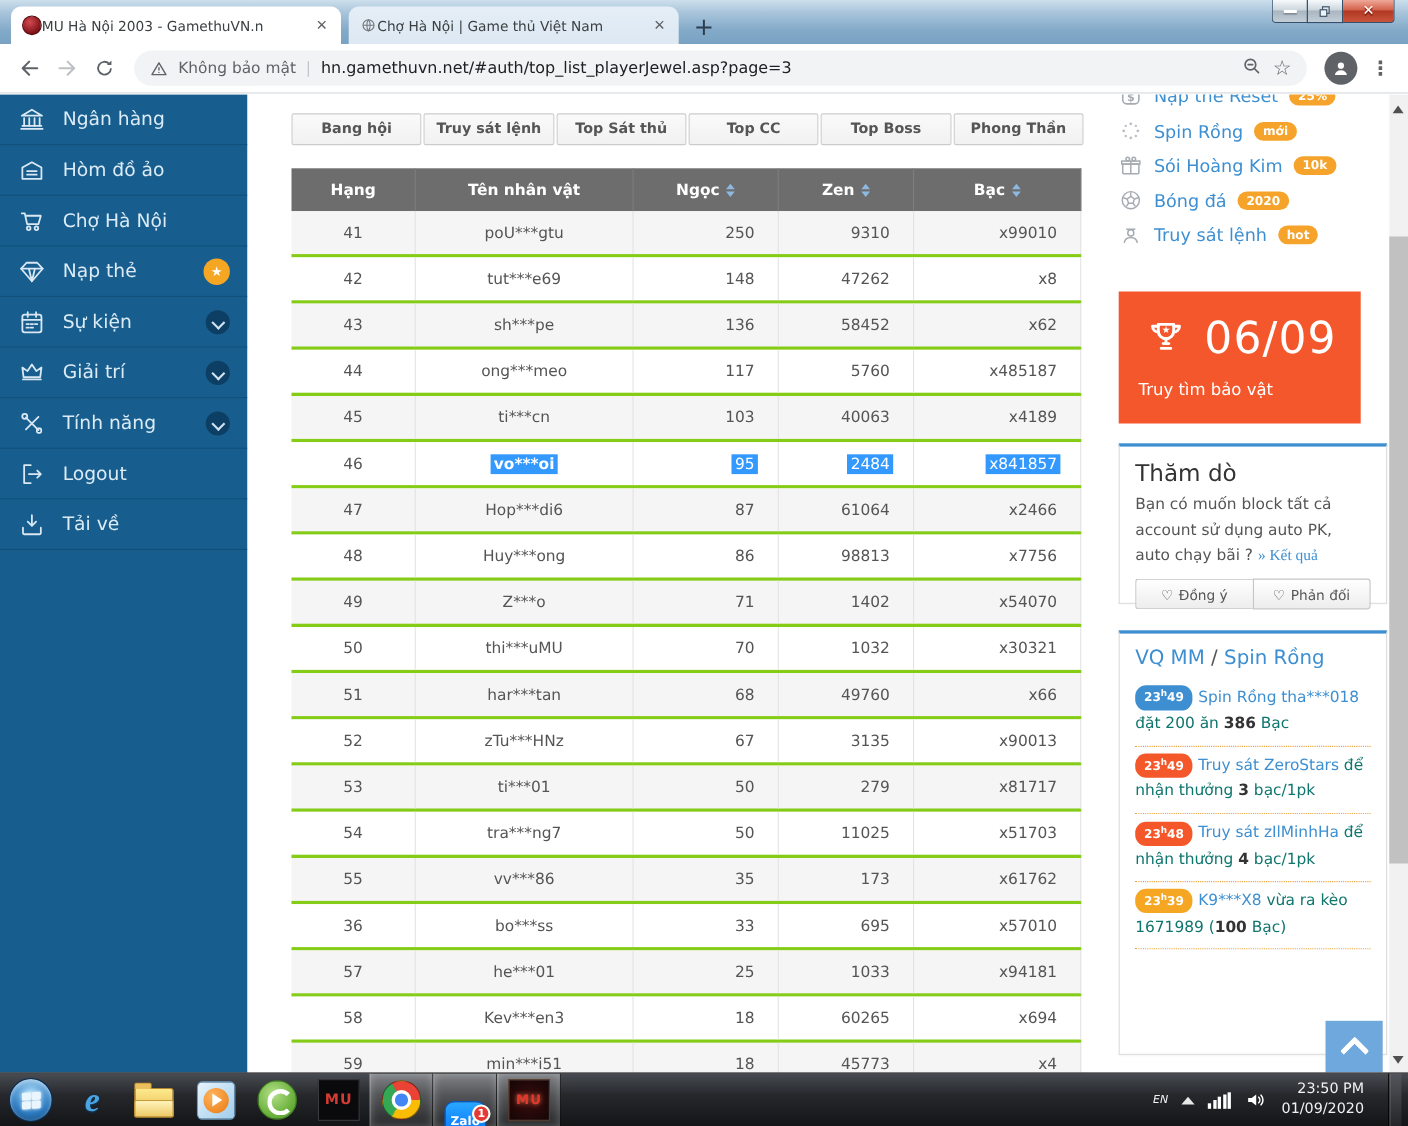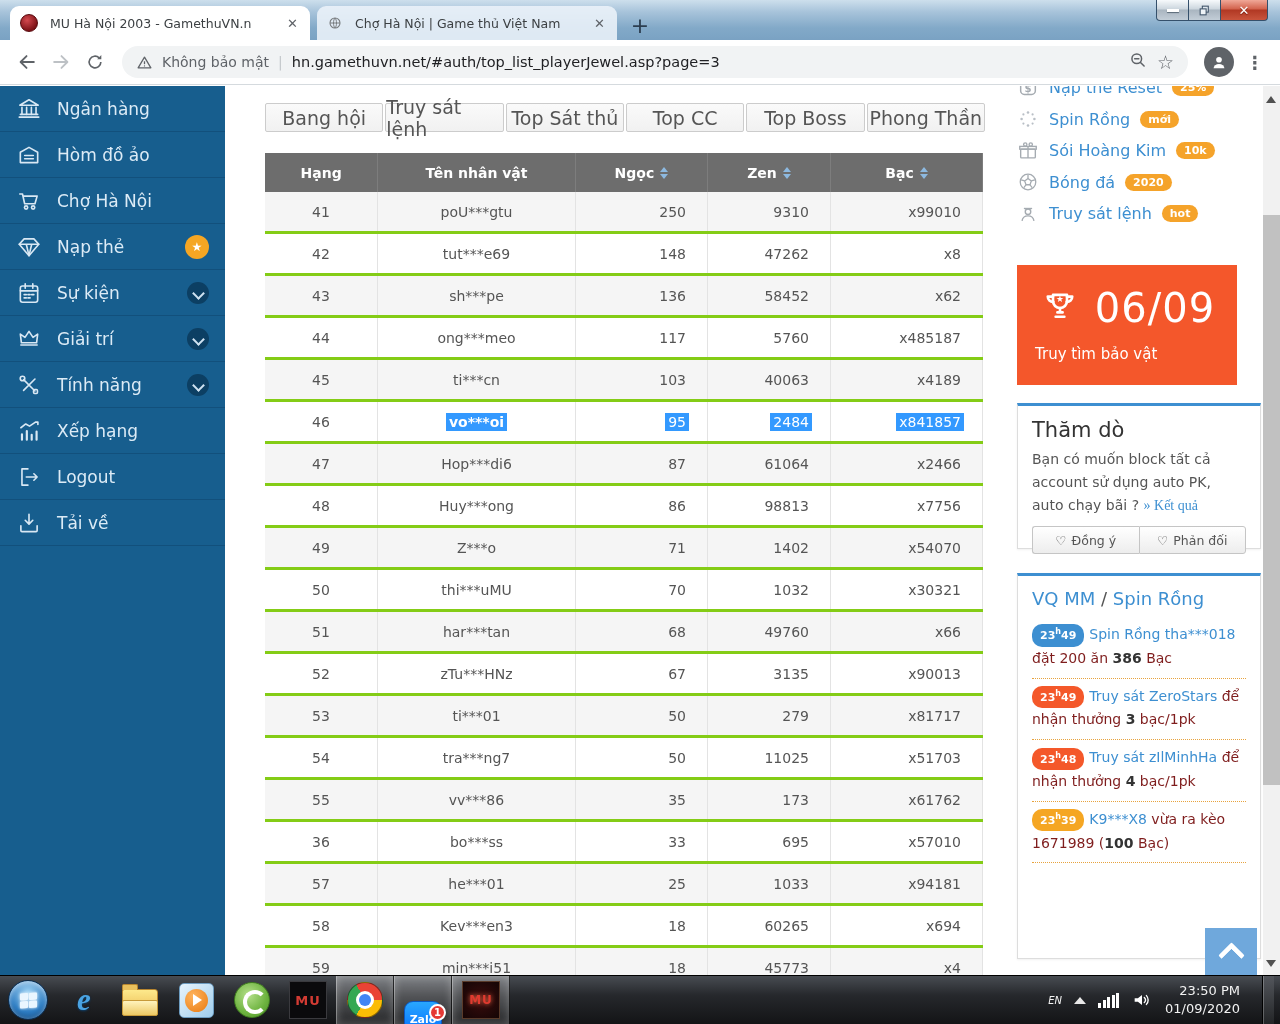--- a/index.html
+++ b/index.html
@@ -3,21 +3,21 @@
 <meta charset="utf-8">
 <style>
   html,body{margin:0;padding:0;background:#222;}
   .screen{position:relative;width:1280px;height:1024px;overflow:hidden;
           font-family:"DejaVu Sans",sans-serif;background:#fff;}
 
   
   .titlebar{position:absolute;top:0;left:0;width:1280px;height:40px;
     background:linear-gradient(180deg,#cddfec 0%,#a7c3da 30%,#82a9c8 70%,#7aa2c3 100%);}
   .tabstrip{position:absolute;top:6px;left:10px;display:flex;align-items:flex-end;height:34px;}
-  .tab{display:flex;align-items:center;gap:12px;width:280px;height:34px;padding:0 10px;
+  .tab{display:flex;align-items:center;gap:0;width:280px;height:34px;padding:0 10px;
        border-radius:9px 9px 0 0;font-size:12.5px;color:#3c4043;overflow:hidden;white-space:nowrap;}
   .tab.active{background:#fff;}
   .tab.inactive{background:rgba(236,243,249,.88);margin-left:7px;}
   .tab .title{flex:1;overflow:hidden;}
   .tab .tclose{font-size:13px;color:#5f6368;padding:0 2px;}
   .fav1{width:16px;height:16px;border-radius:50%;flex:0 0 16px;
         background:radial-gradient(circle at 38% 32%,#d4494f,#7c1217 72%);border:1px solid #57080c;}
   .newtab{width:30px;height:30px;margin-left:8px;display:flex;align-items:center;justify-content:center;
           font-size:22px;color:#2c3e50;}
   .win-btns{position:absolute;top:0;right:12px;display:flex;}
@@ -55,21 +55,21 @@
   .chev{width:22px;height:22px;border-radius:50%;background:#0c3f63;position:relative;flex:0 0 22px;}
   .chev::after{content:"";position:absolute;left:7px;top:7px;width:7px;height:7px;
         border-right:2px solid #cfe2f1;border-bottom:2px solid #cfe2f1;transform:rotate(45deg);}
   .sb-star{width:24px;height:24px;border-radius:50%;background:#f5a623;color:#fff;font-size:12px;
            display:flex;align-items:center;justify-content:center;flex:0 0 24px;}
 
   
   .content{position:relative;flex:1;overflow:hidden;background:#fff;}
   .filter-tabs{position:absolute;left:40px;top:17px;width:720px;display:flex;gap:2px;}
   .ftab{flex:1;height:27px;border:1px solid #ccc;background:linear-gradient(180deg,#fafafa,#f1f1f1);
-        color:#555;font-size:19px;display:flex;align-items:center;justify-content:center;border-radius:2px;}
+        color:#555;font-size:13px;display:flex;align-items:center;justify-content:center;border-radius:2px;font-weight:bold;}
 
   .table{position:absolute;left:40px;top:67px;width:718px;font-size:14px;}
   .thead{display:flex;background:#6d6d6d;height:39px;}
   .th{display:flex;align-items:center;justify-content:center;color:#fff;font-weight:700;
       border-right:1px solid #7d7d7d;}
   .c1{width:113px;}.c2{width:198px;}.c3{width:132px;align-items:center;}.c4{width:123px;}.c5{width:152px;}
   .sort{display:inline-flex;flex-direction:column;margin-left:6px;}
   .sort i{width:0;height:0;border-left:4px solid transparent;border-right:4px solid transparent;display:block;}
   .sort .up{border-bottom:5px solid #8db9e0;margin-bottom:2px;}
   .sort .dn{border-top:5px solid #8db9e0;}
@@ -100,21 +100,21 @@
   .poll-q a{color:#3d8fd1;text-decoration:none;font-family:Liberation Serif, serif;}
   .poll-btns{display:flex;margin-top:9px;}
   .pbtn{flex:1;height:26px;border:1px solid #c5c5c5;background:linear-gradient(180deg,#fff,#ededed);
         color:#555;font-size:12.5px;display:flex;align-items:center;justify-content:center;gap:5px;}
   .pbtn:first-child{border-radius:3px 0 0 3px;border-right:none;}
   .pbtn:last-child{border-radius:0 3px 3px 0;}
   .feed-card{top:487px;height:386px;}
   .feed-title{font-size:18px;margin-bottom:8px;}
   .seg-link{color:#3d8fd1;}
   .seg-sep{color:#555;}
-  .seg-text{color:#7f1d1d;text-align:right;}
+  .seg-text{color:#0f766e;text-align:right;}
   .seg-bold{color:#333;font-weight:700;}
   .feed-item{font-size:14px;line-height:1.7;padding:6px 0 7px;border-bottom:1px dotted #e8a33d;}
   .tbadge{display:inline-block;border-radius:10px;color:#fff;font-size:11px;font-weight:700;
           padding:1px 8px;margin-right:5px;}
   .tbadge sup{font-size:8px;}
   .t-blue{background:#3d8fd1;}.t-red{background:#f4582a;}.t-amber{background:#f5a623;}
   .back-top{position:absolute;right:6px;top:842px;width:52px;height:47px;background:#6fa8dc;
             display:flex;align-items:center;justify-content:center;}
   .back-top::after{content:"";width:14px;height:14px;border-left:5px solid #fff;border-top:5px solid #fff;
             transform:rotate(45deg);margin-top:8px;border-radius:2px;}
@@ -319,27 +319,20 @@
       <div class="sb-item">
         <svg width="26" height="26" viewBox="0 0 24 24" fill="none" stroke="#d9e8f4" stroke-width="1.5" stroke-linecap="round" stroke-linejoin="round">
             <path d="M7 17 17.5 6.5M7 7l10.5 10.5"></path>
             <circle cx="6" cy="6" r="2.1"></circle>
             <rect x="16.2" y="16.2" width="3.6" height="3.6" rx="1"></rect>
           </svg>
         <span class="sb-label">Tính năng</span>
         <span class="chev"></span>
       </div>
       <div class="sb-item">
-        <svg width="26" height="26" viewBox="0 0 24 24" fill="none" stroke="#d9e8f4" stroke-width="2" stroke-linecap="round" stroke-linejoin="round">
-            <path d="M5.5 20v-5M10 20v-8M14.5 20v-4.5M19 20v-7.5"></path>
-            <path d="M4.5 9 9 5.5l3.5 2L18 3.8M18 3.8h2.2M20.2 3.8V6" stroke-width="1.5"></path>
-          </svg>
-        <span class="sb-label">Xếp hạng</span>
-      </div>
-      <div class="sb-item">
         <svg width="26" height="26" viewBox="0 0 24 24" fill="none" stroke="#d9e8f4" stroke-width="1.5" stroke-linecap="round" stroke-linejoin="round">
             <path d="M11 4.5H5.5v15H11"></path>
             <path d="M9.5 12h10M16.5 9l3 3-3 3"></path>
           </svg>
         <span class="sb-label">Logout</span>
       </div>
       <div class="sb-item">
         <svg width="26" height="26" viewBox="0 0 24 24" fill="none" stroke="#d9e8f4" stroke-width="1.5" stroke-linecap="round" stroke-linejoin="round">
             <path d="M12 4v8.5M8.5 9.5 12 13l3.5-3.5"></path>
             <path d="M4.5 14.5V19a1 1 0 0 0 1 1h13a1 1 0 0 0 1-1v-4.5"></path>

